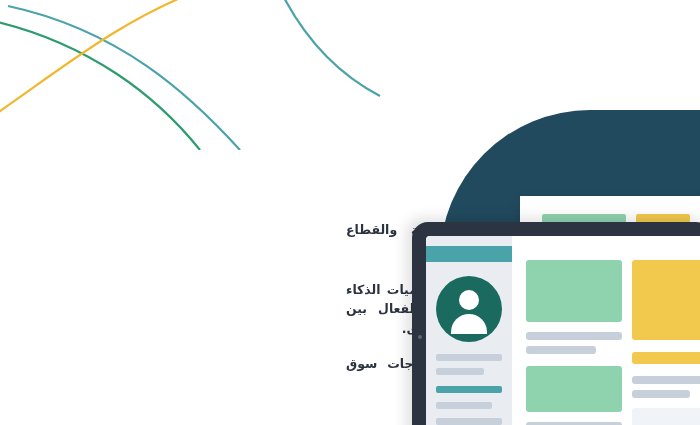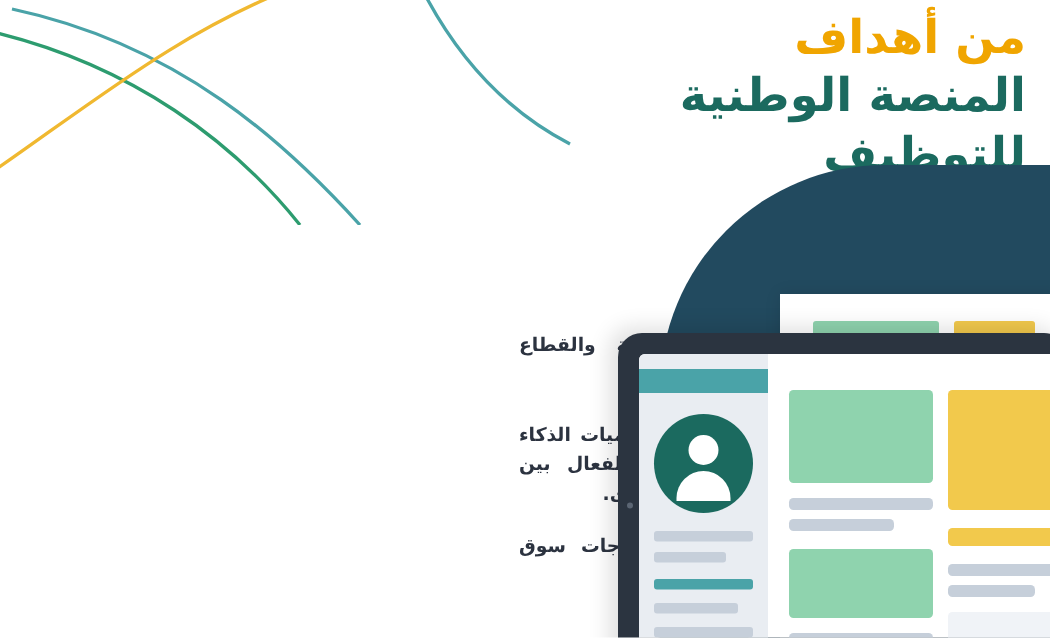--- a/index.html
+++ b/index.html
@@ -185,25 +185,20 @@
 
 <div class="stage">
 
   <svg class="swoosh" viewBox="0 0 420 150">
     <path d="M -20 18 C 90 40, 160 100, 200 150" fill="none" stroke="#2d9c6f" stroke-width="2.2"></path>
     <path d="M 8 6 C 120 30, 190 95, 240 150" fill="none" stroke="#4aa3a8" stroke-width="2.2"></path>
     <path d="M -10 118 C 60 70, 120 20, 200 -10" fill="none" stroke="#f0b830" stroke-width="2.2"></path>
     <path d="M 280 -10 C 300 30, 330 70, 380 96" fill="none" stroke="#4aa3a8" stroke-width="2.2"></path>
   </svg>
 
-  <div class="headline">
-    <div class="line hl1">من أهداف</div>
-    <div class="line hl2">المنصة الوطنية</div>
-    <div class="line hl3">للتوظيف</div>
-  </div>
 
   <div class="navy-blob"></div>
 
   <div class="sheet">
     <div class="sh sh-green"></div>
     <div class="sh sh-yellow"></div>
     <div class="sh sh-g1"></div>
     <div class="sh sh-g2"></div>
     <div class="sh sh-y2"></div>
     <div class="sh sh-green2"></div>

